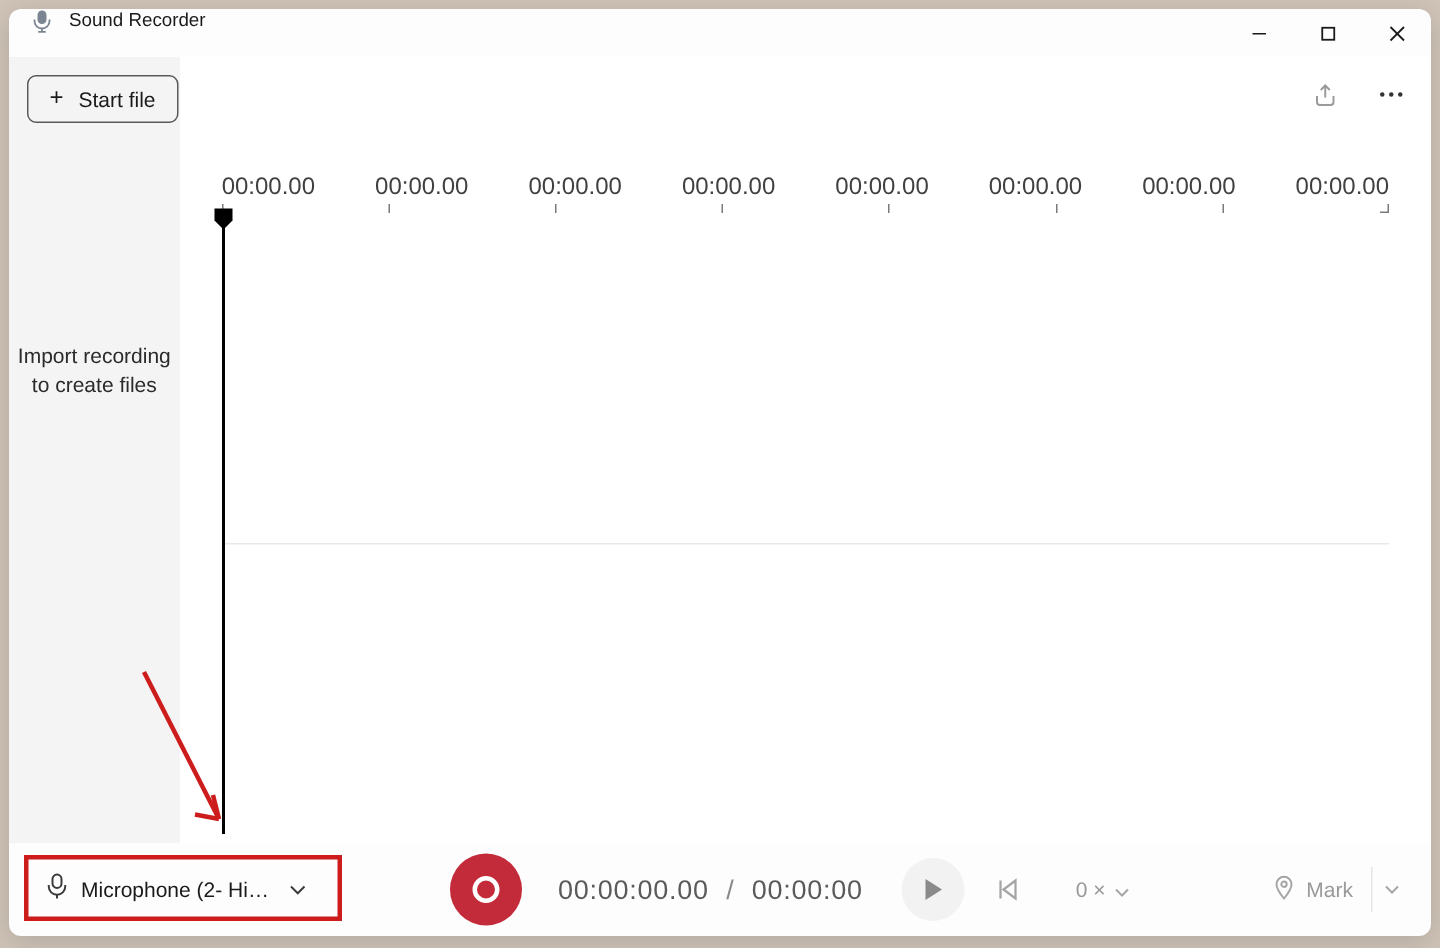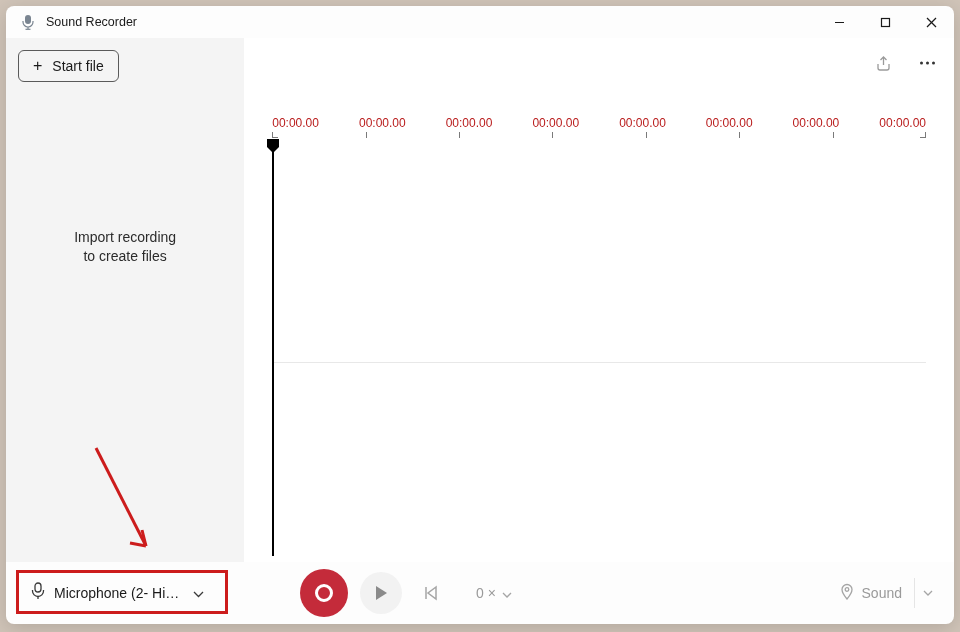--- a/index.html
+++ b/index.html
@@ -23,21 +23,21 @@
       bottom: 8px;
       background: #fdfdfd;
       border-radius: 8px;
       display: flex;
       flex-direction: column;
       box-shadow: 0 4px 20px rgba(0,0,0,0.15);
     }
     .titlebar {
       height: 32px;
       display: flex;
-      align-items: center;
+      align-items: flex-start;
       padding-left: 14px;
       position: relative;
     }
     .titlebar .app-icon {
       width: 16px;
       height: 16px;
       margin-right: 10px;
       display: inline-flex;
       align-items: center;
       justify-content: center;
@@ -131,22 +131,22 @@
       position: relative;
       flex: 1;
     }
     .ruler {
       position: relative;
       height: 26px;
     }
     .ruler-ticks {
       display: flex;
       justify-content: space-between;
-      font-size: 12px;
-      color: #b91c1c;
+      font-size: 16px;
+      color: #404040;
       gap: 40px;
     }
     .ruler-ticks .tick {
       flex: 1;
       text-align: center;
       position: relative;
     }
     .ruler-ticks .tick:first-child { flex: 0.5; text-align: left; }
     .ruler-ticks .tick:last-child { flex: 0.5; text-align: right; }
     .tick-mark-row {
@@ -431,20 +431,25 @@
         <svg width="11" height="7" viewBox="0 0 11 7">
             <path d="M1 1 l4.5 4.5 L10 1" fill="none" stroke="#3a3a3a" stroke-width="1.3"></path>
           </svg>
       </span>
     </div>
 
     <div class="record-btn">
       <span class="inner-ring"></span>
     </div>
 
+    <div class="time-display">
+      <span>00:00:00.00</span>
+      <span class="sep">/</span>
+      <span>00:00:00</span>
+    </div>
 
     <div class="ctrl-btn">
       <svg width="14" height="16" viewBox="0 0 14 16">
           <path d="M2 1 l11 7 l-11 7 z" fill="#8a8a8a"></path>
         </svg>
     </div>
 
     <div class="ctrl-btn flat">
       <svg width="16" height="16" viewBox="0 0 16 16" fill="none" stroke="#a5a5a5" stroke-width="1.5">
         <line x1="3" y1="2" x2="3" y2="14"></line>
@@ -463,21 +468,21 @@
 
     <div class="spacer-flex"></div>
 
     <div class="mark-btn">
       <span>
         <svg width="14" height="17" viewBox="0 0 14 17" fill="none" stroke="#a5a5a5" stroke-width="1.3">
           <path d="M7 16 c0 0 5 -6 5 -9.5 a5 5 0 1 0 -10 0 c0 3.5 5 9.5 5 9.5 z"></path>
           <circle cx="7" cy="6.5" r="1.8"></circle>
         </svg>
       </span>
-      <span>Sound</span>
+      <span>Mark</span>
     </div>
     <div class="mark-split">
       <svg width="10" height="6" viewBox="0 0 10 6">
           <path d="M1 1 l4 4 l4 -4" fill="none" stroke="#a5a5a5" stroke-width="1.3"></path>
         </svg>
     </div>
 
     <div class="highlight-box"></div>
   </div>
 

